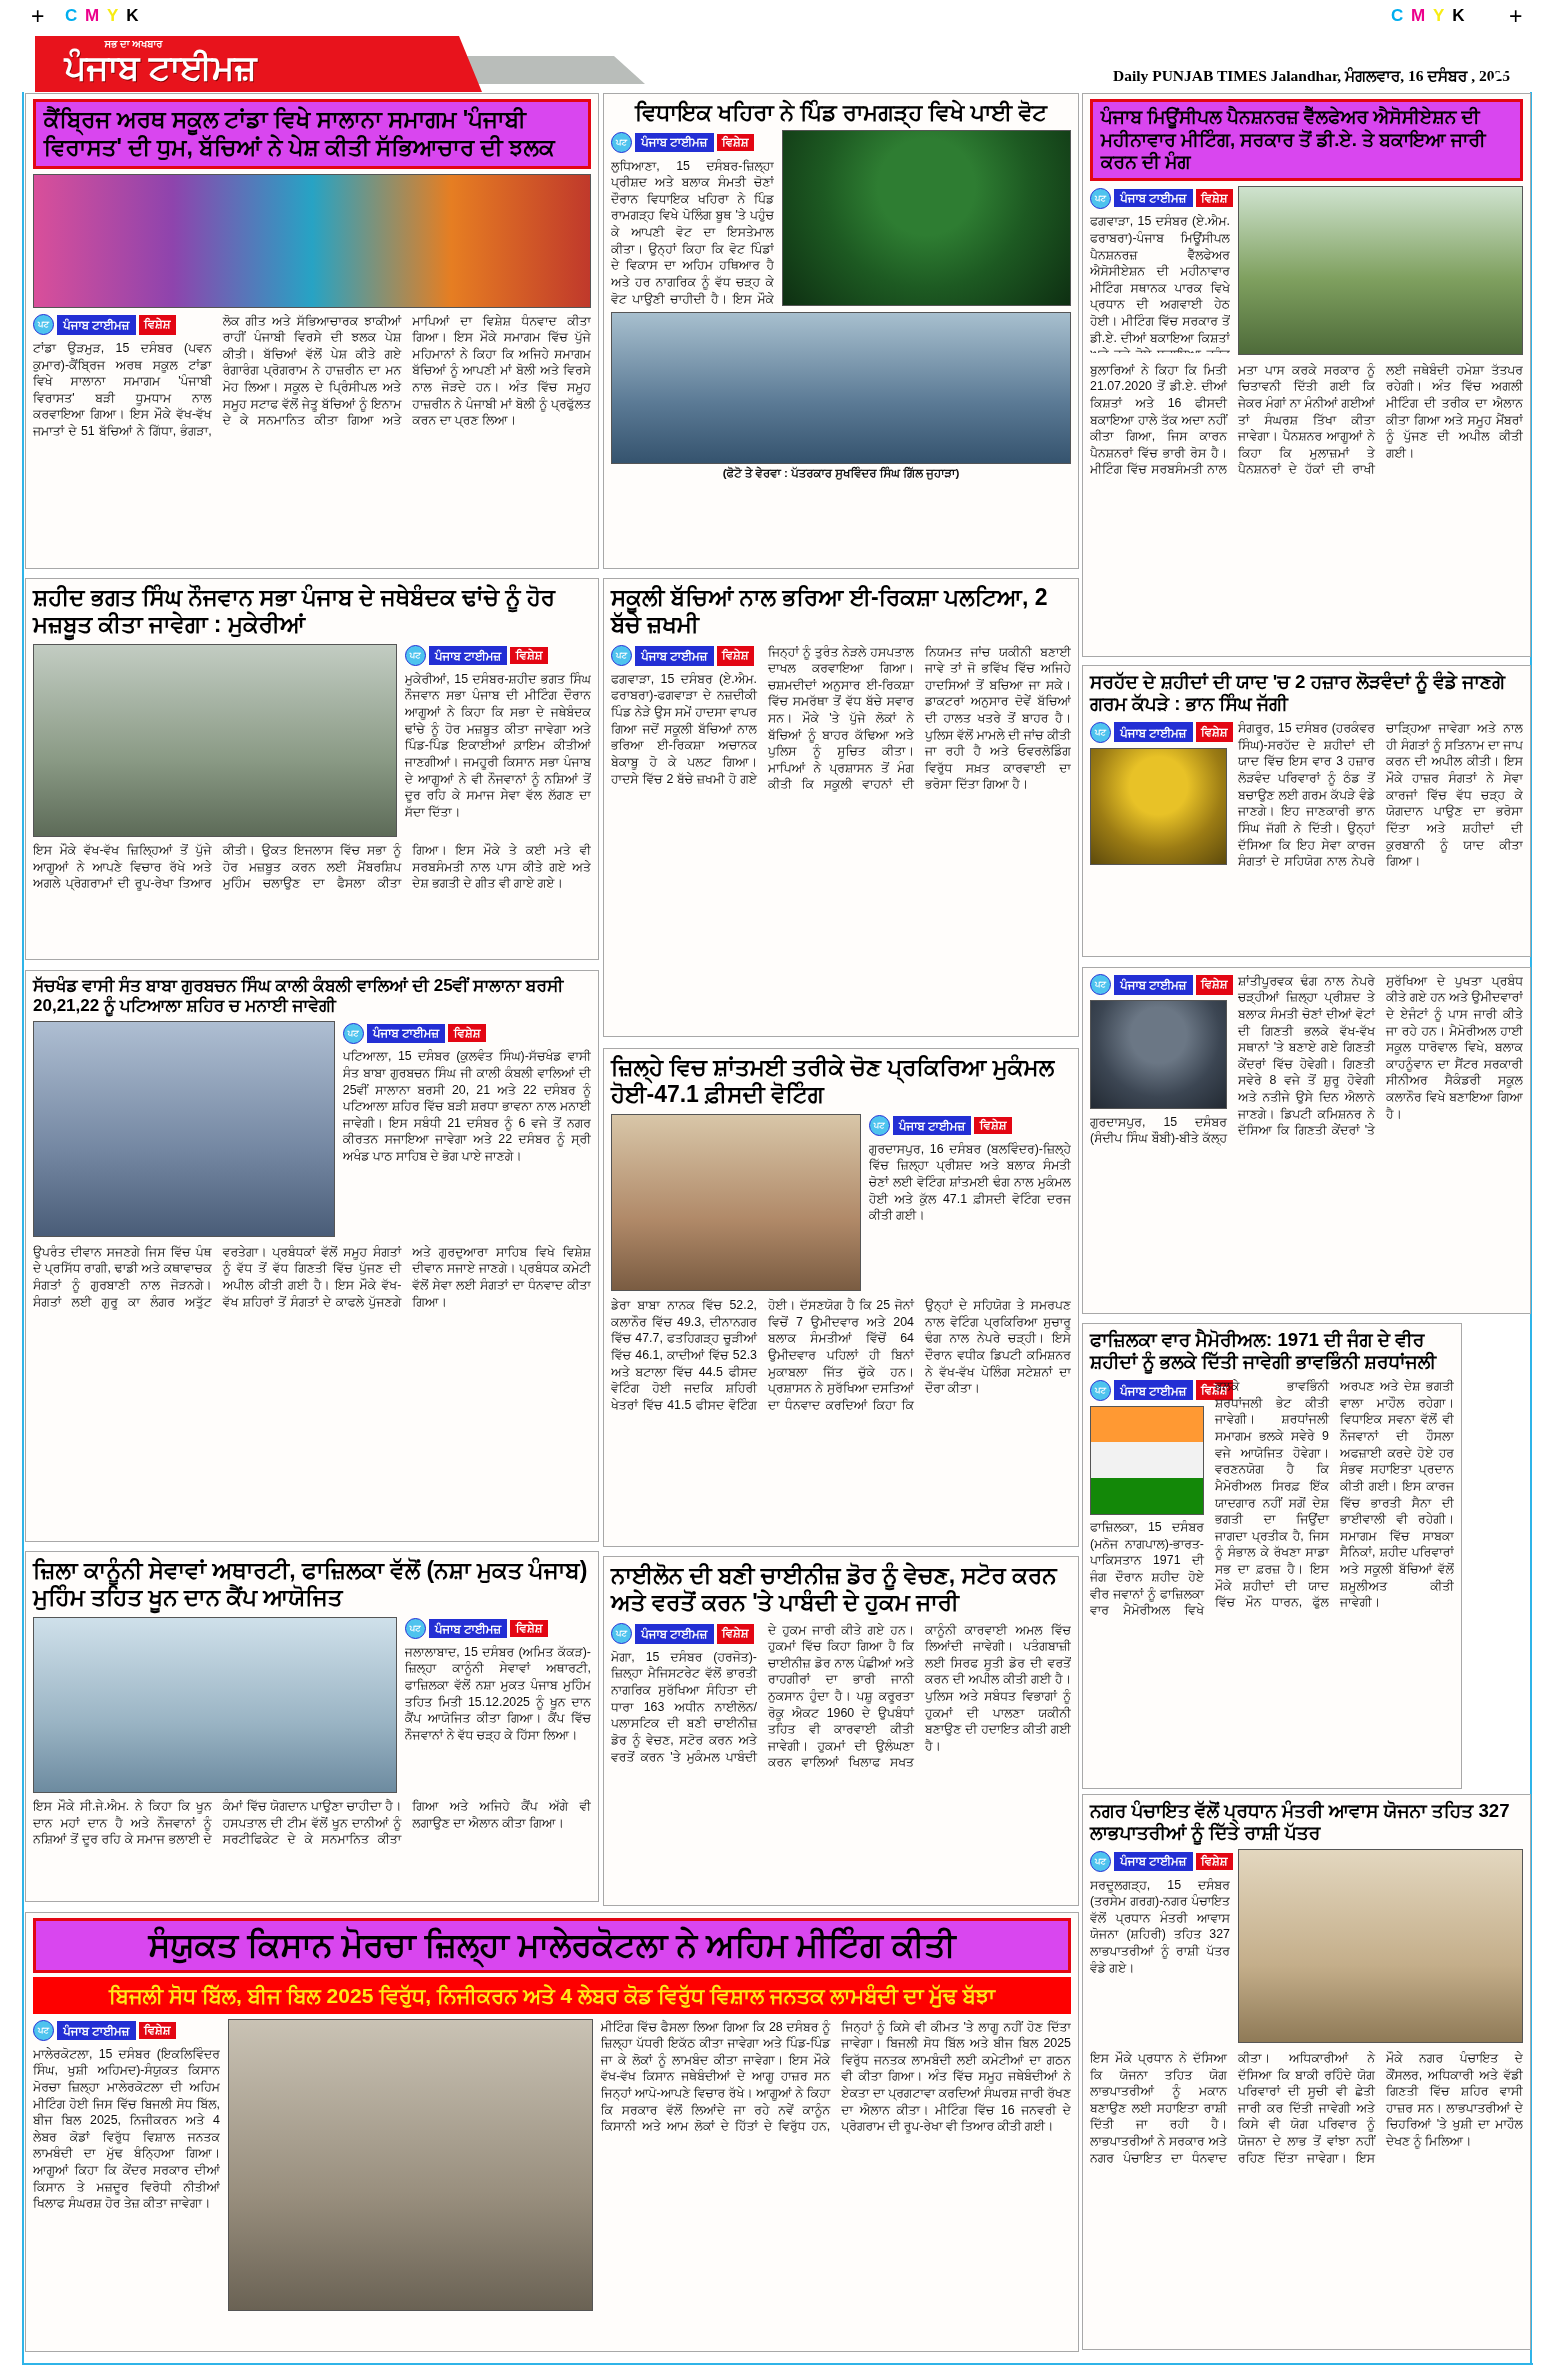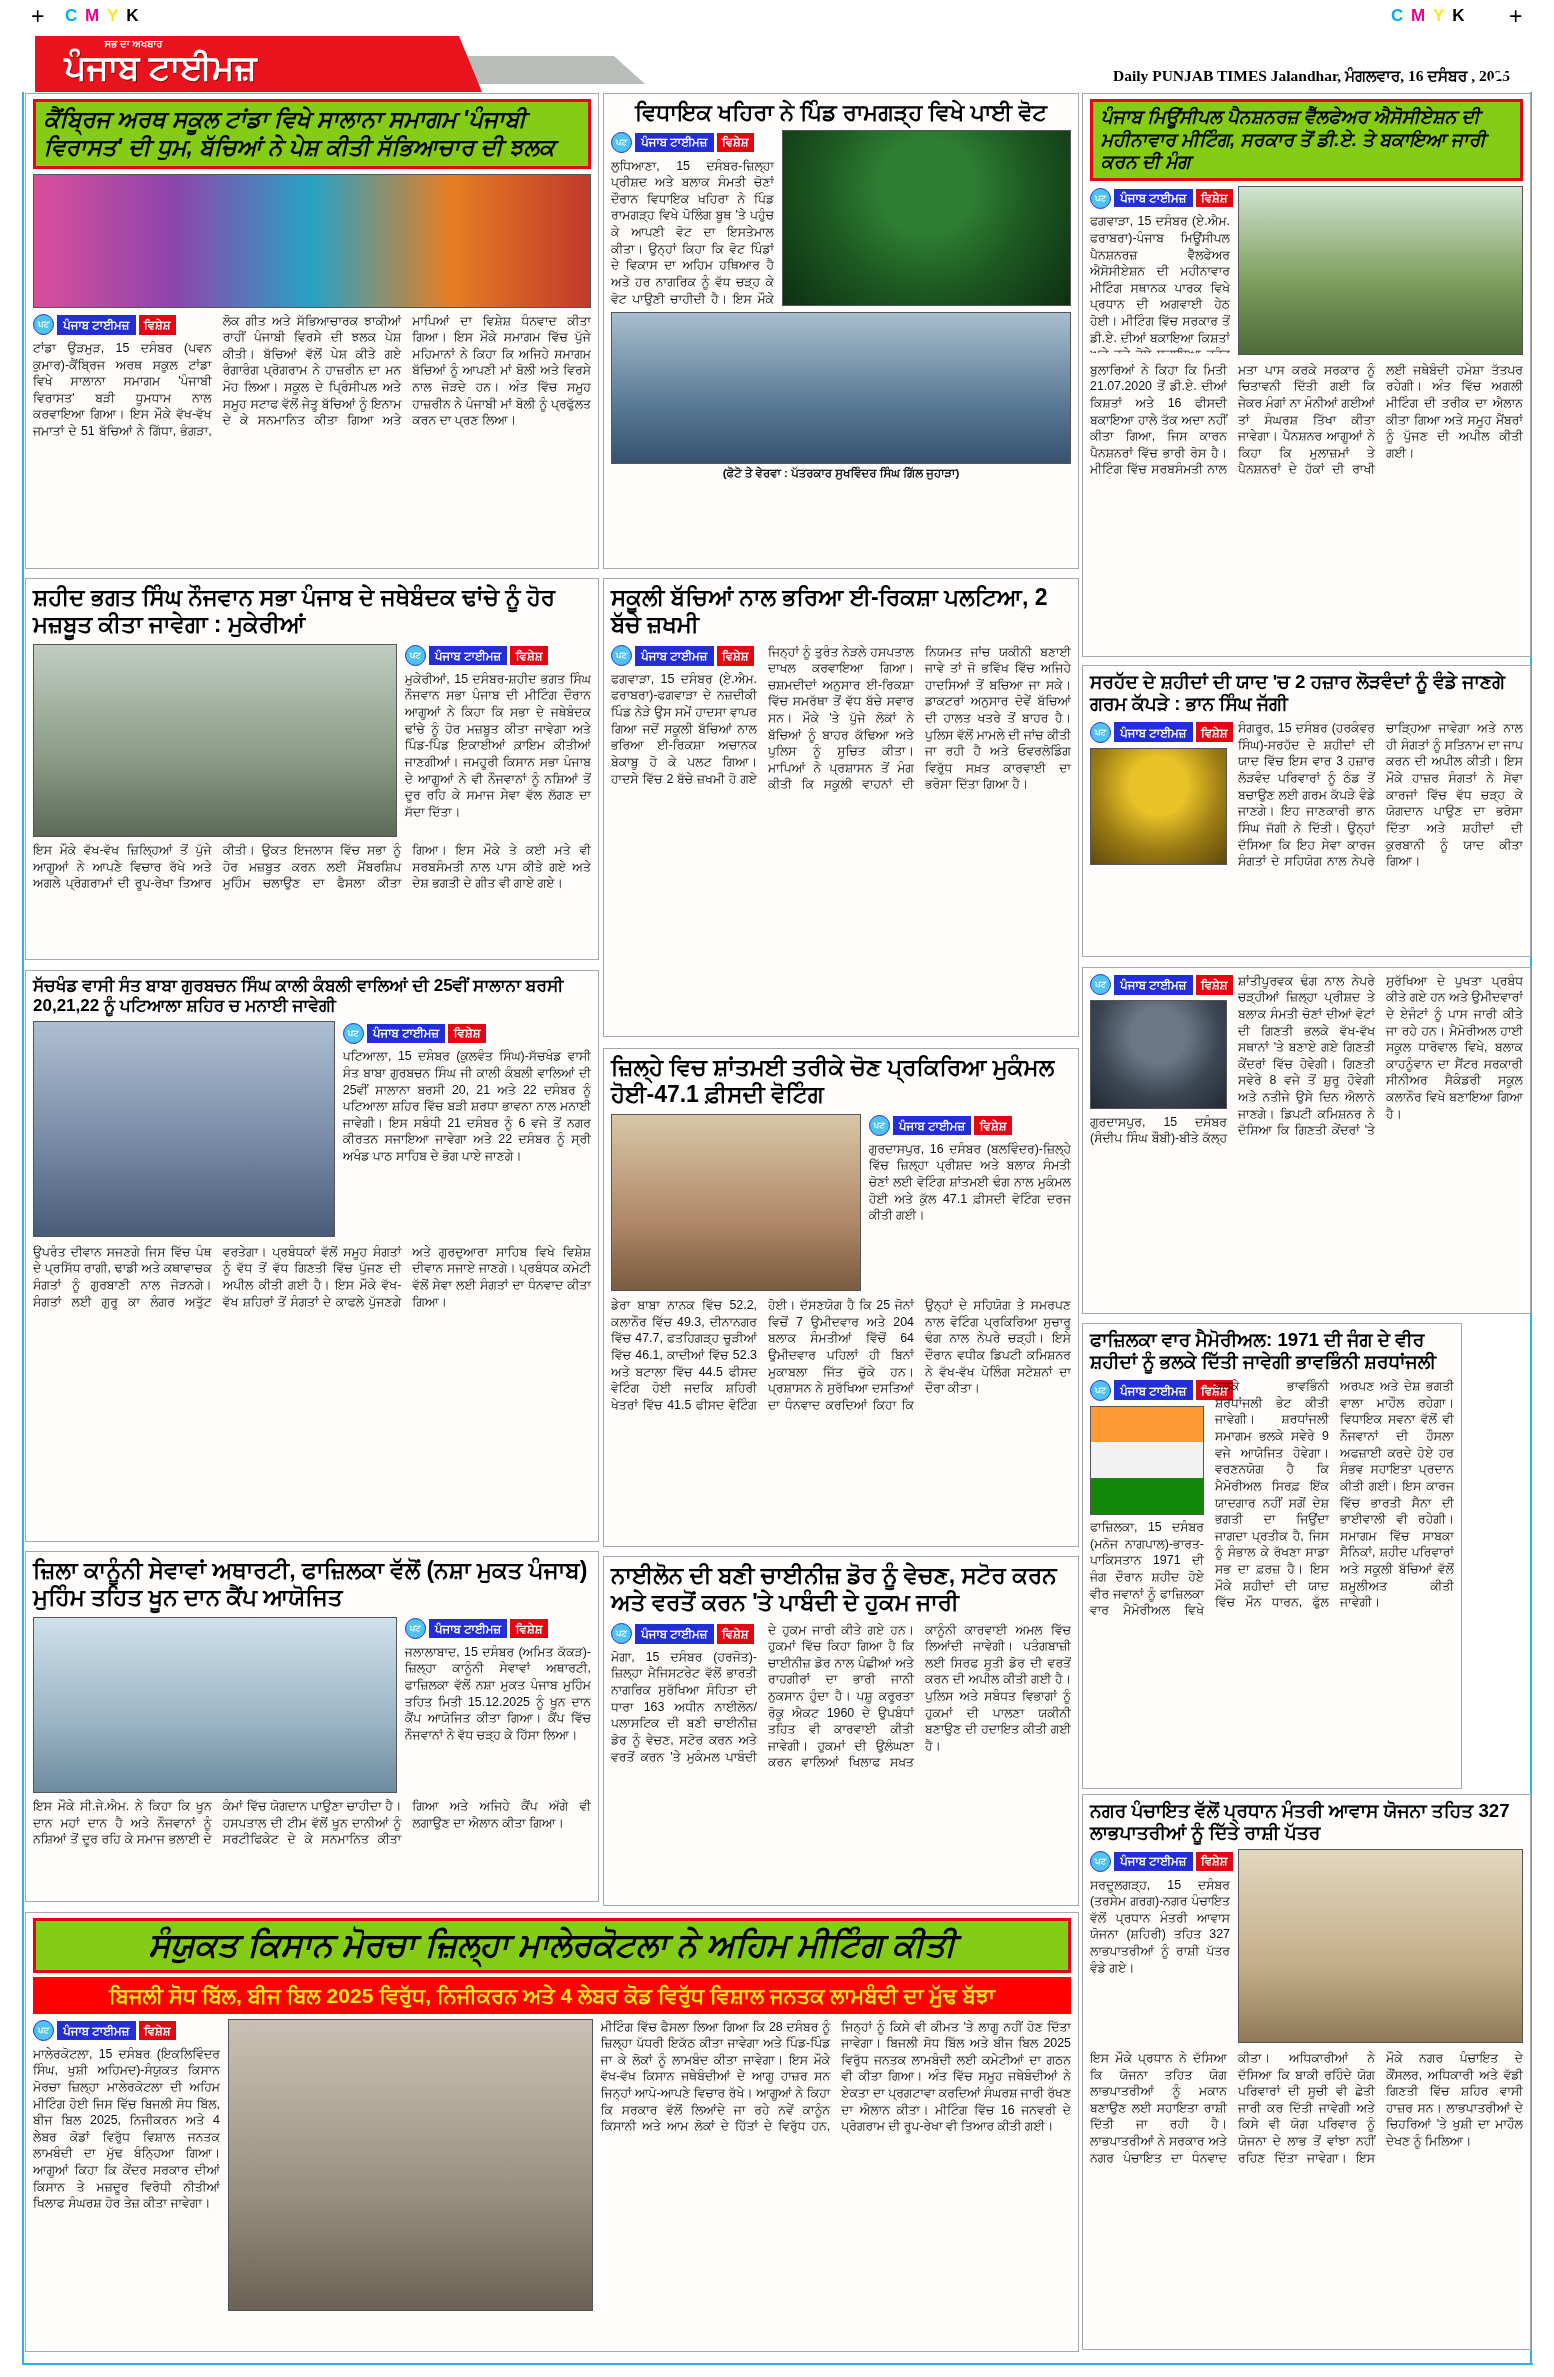--- a/index.html
+++ b/index.html
@@ -25,36 +25,36 @@
   .datebox .dt{transform:skewX(14deg);font-family:"Liberation Serif","DejaVu Serif",serif;
                font-size:15.5px;font-weight:bold;color:#000;white-space:nowrap;}
   .pagenum{position:absolute;left:1486px;top:56px;color:#fff;font-size:36px;font-weight:bold;font-style:italic;}
   
   .rail-v{position:absolute;width:2.3px;background:#2fb4e8;}
   .rail-h{position:absolute;height:2.3px;background:#2fb4e8;}
   
   .article{position:absolute;background:#fffdfb;border:0.8px solid #a8a8a8;box-sizing:border-box;
            padding:4.7px 7px;overflow:hidden;}
   .hl{font-weight:bold;color:#000;line-height:1.2;margin:0 0 4.7px 0;}
-  .redbox{border:3.1px solid #e30613;padding:4.7px 7.8px;background:#84cc16;font-style:italic;}
+  .redbox{border:3.1px solid #e30613;padding:4.7px 7.8px;background:#d946ef;}
   .body{font-size:12.4px;line-height:1.34;text-align:justify;color:#101010;overflow:hidden;}
   .p{margin:0;}
   .cols3{column-count:3;column-gap:11px;}
   .cols2{column-count:2;column-gap:11px;}
   .row{display:flex;gap:7.8px;}
   .photo{border:0.8px solid #555;box-sizing:border-box;flex-shrink:0;}
   .caption{font-size:12px;font-weight:bold;text-align:justify;margin-top:3.9px;line-height:1.3;}
   .credit{font-size:11.7px;font-weight:bold;text-align:center;margin-top:1.6px;}
   
   .byline{display:flex;align-items:center;gap:3.1px;margin:1.6px 0 4.7px 0;break-inside:avoid;}
   .blogo{width:21px;height:21px;border-radius:50%;background:#4ec3ee;color:#fff;font-size:8.5px;
          font-weight:bold;display:inline-flex;align-items:center;justify-content:center;
          border:1.6px solid #232fd4;flex-shrink:0;box-sizing:border-box;}
   .bpaper{background:#232fd4;color:#fff;font-weight:bold;font-size:11.7px;padding:2.3px 6.2px;white-space:nowrap;}
-  .bspecial{background:#e30613;color:#fff;font-weight:bold;font-size:11.7px;padding:2.3px 5.4px;white-space:nowrap;}
+  .bspecial{background:#e30613;color:#fff;font-weight:bold;font-size:11.7px;padding:2.3px 5.4px;white-space:nowrap;font-family:Liberation Serif, serif;}
   
   .substrip{background:#fe0000;color:#ffe81a;font-weight:bold;font-size:21px;text-align:center;
             padding:6.2px 3.1px;margin:4.7px 0;line-height:1.15;}
   
   .ph-girls{background:linear-gradient(90deg,#d94f9a,#8e44ad 25%,#27a3c4 50%,#e67e22 75%,#c0392b);}
   .ph-turban-green{background:radial-gradient(circle at 50% 32%,#2e7d32 0 26%,#1d5a22 55%,#0e2f12);}
   .ph-crowd-blue{background:linear-gradient(180deg,#a7bfce,#5b7a95 60%,#35536e);}
   .ph-garden{background:linear-gradient(180deg,#cfe3cf,#7fa05f 55%,#4e6b3a);}
   .ph-men-group{background:linear-gradient(180deg,#c2ccc2,#8a9a85 60%,#5d6b58);}
   .ph-turban-yellow{background:radial-gradient(circle at 50% 32%,#e8c227 0 28%,#9c7c14 62%,#5d4a0c);}

